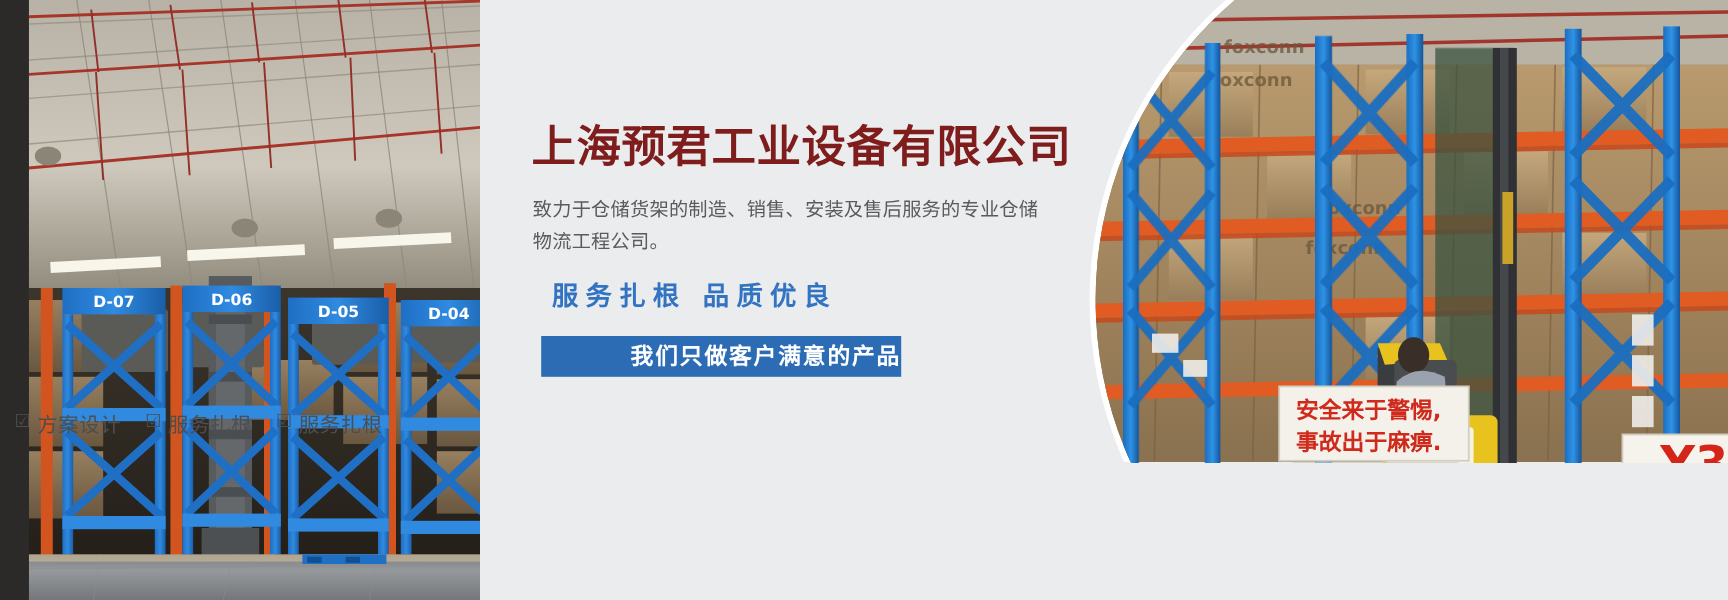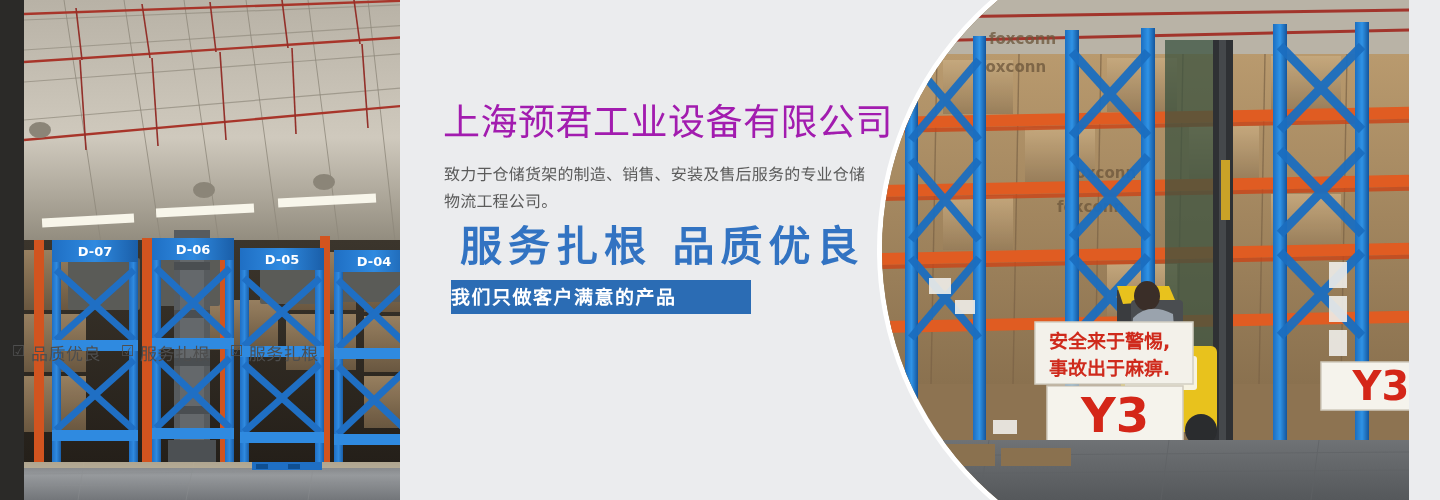--- a/index.html
+++ b/index.html
@@ -39,63 +39,63 @@
     top: 0;
     width: 480px;
     height: 500px;
   }
   .headline {
     position: absolute;
     left: 3px;
     top: 100px;
     font-size: 37px;
     line-height: 46px;
-    font-weight: normal;
+    font-weight: bold;
     letter-spacing: 0.5px;
-    color: #a21caf;
+    color: #7f1d1d;
     white-space: nowrap;
     font-family: "DejaVu Sans", "Liberation Sans", sans-serif;
   }
   .subtitle {
     position: absolute;
     left: 4px;
     top: 163px;
     width: 430px;
     font-size: 16px;
     line-height: 27px;
     color: #5b5b5b;
     letter-spacing: 0.2px;
     font-family: Liberation Mono, monospace;
   }
   .slogan {
     position: absolute;
     left: 20px;
     top: 226px;
-    font-size: 42px;
+    font-size: 22px;
     line-height: 42px;
     font-weight: bold;
     color: #3273c2;
     letter-spacing: 6px;
     white-space: nowrap;
     font-family: "DejaVu Serif", "Liberation Serif", serif;
   }
   .cta-button {
     position: absolute;
     left: 451px;
     top: 280px;
     width: 300px;
     height: 34px;
     background: #2b6cb4;
     border: none;
     color: #ffffff;
     font-size: 19px;
     font-weight: bold;
     letter-spacing: 1.5px;
     line-height: 34px;
-    text-align: left;
+    text-align: right;
     cursor: pointer;
     font-family: "DejaVu Sans", "Liberation Sans", sans-serif;
   }
   .features {
     position: absolute;
     left: 12px;
     top: 340px;
     display: flex;
     align-items: center;
     gap: 20px;
@@ -114,24 +114,24 @@
     font-size: 15px;
     color: #4e4e4e;
     line-height: 1;
     display: inline-block;
     transform: translateY(-1px);
   }
 
   
   .right-photo-wrap {
     position: absolute;
-    left: 869px;
+    left: 900px;
     top: 0;
     width: 540px;
-    height: 500px;
+    height: 385px;
     overflow: hidden;
   }
   .rp-svg { display: block; width: 540px; height: 500px; }
 </style>
 </head>
 <body>
 
 <div class="banner">
 
   <div class="left-photo">
@@ -328,21 +328,21 @@
     <p class="subtitle">致力于仓储货架的制造、销售、安装及售后服务的专业仓储物流工程公司。</p>
 
     <div class="slogan">服务扎根 品质优良</div>
   </div>
 
   <button class="cta-button">我们只做客户满意的产品</button>
 
   <div class="features">
     <div class="feature">
       <span class="tick">☑</span>
-      <span>品质优良</span>
+      <span>方案设计</span>
     </div>
     <div class="feature">
       <span class="tick">☑</span>
       <span>服务扎根</span>
     </div>
     <div class="feature">
       <span class="tick">☑</span>
       <span>服务扎根</span>
     </div>
   </div>

